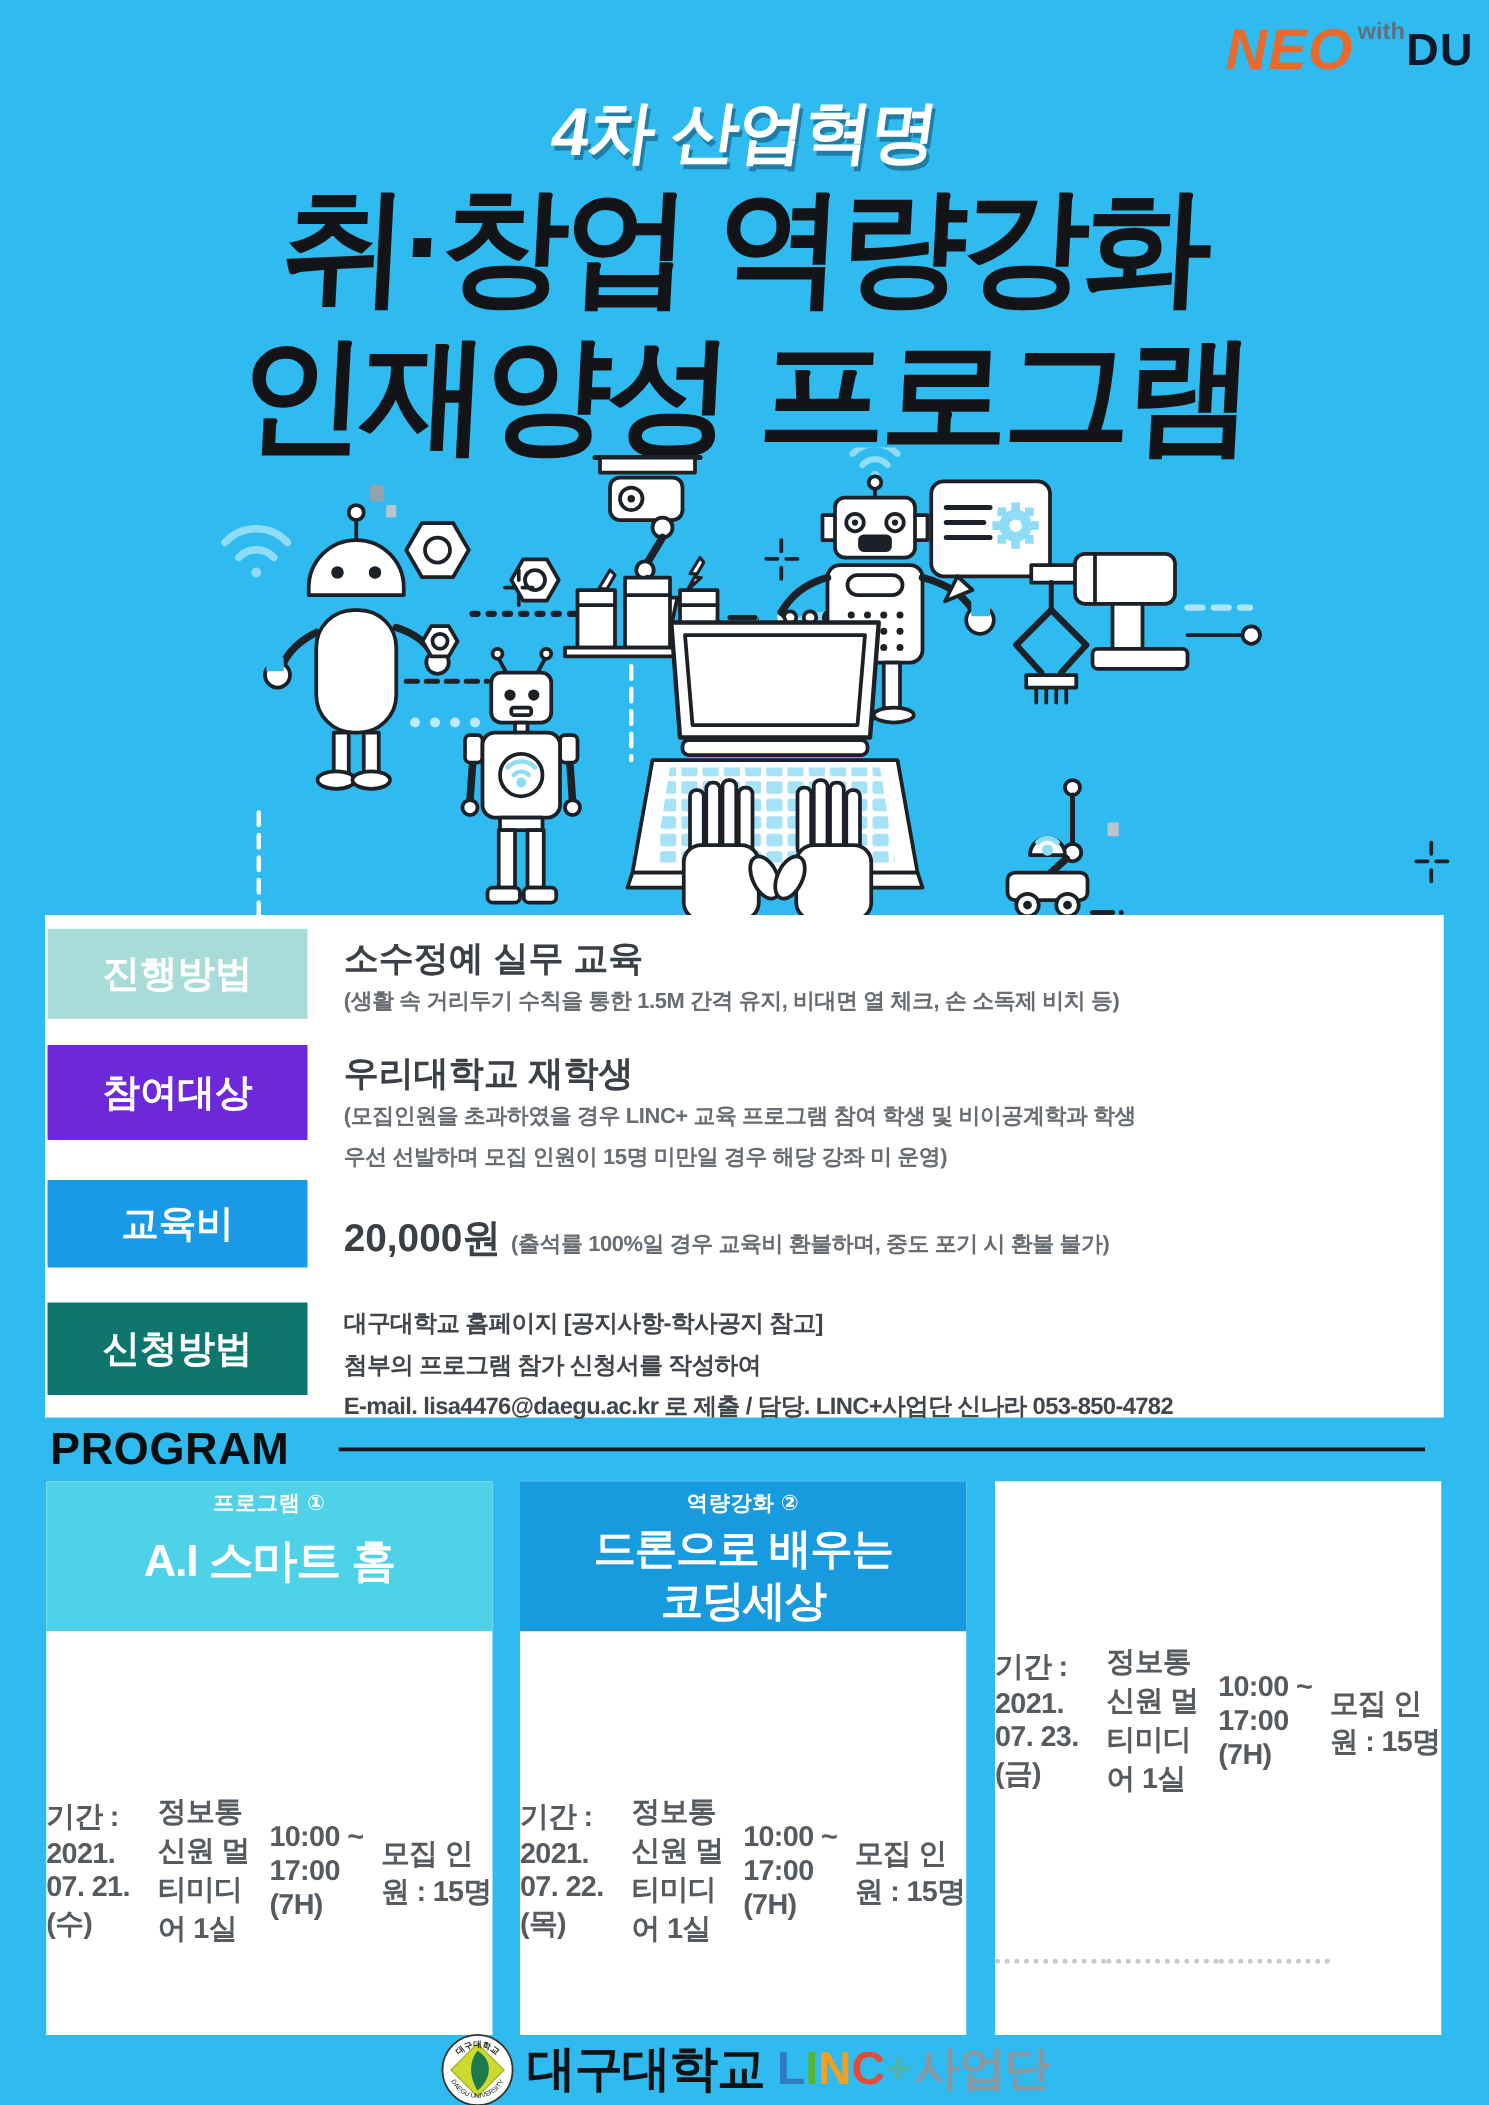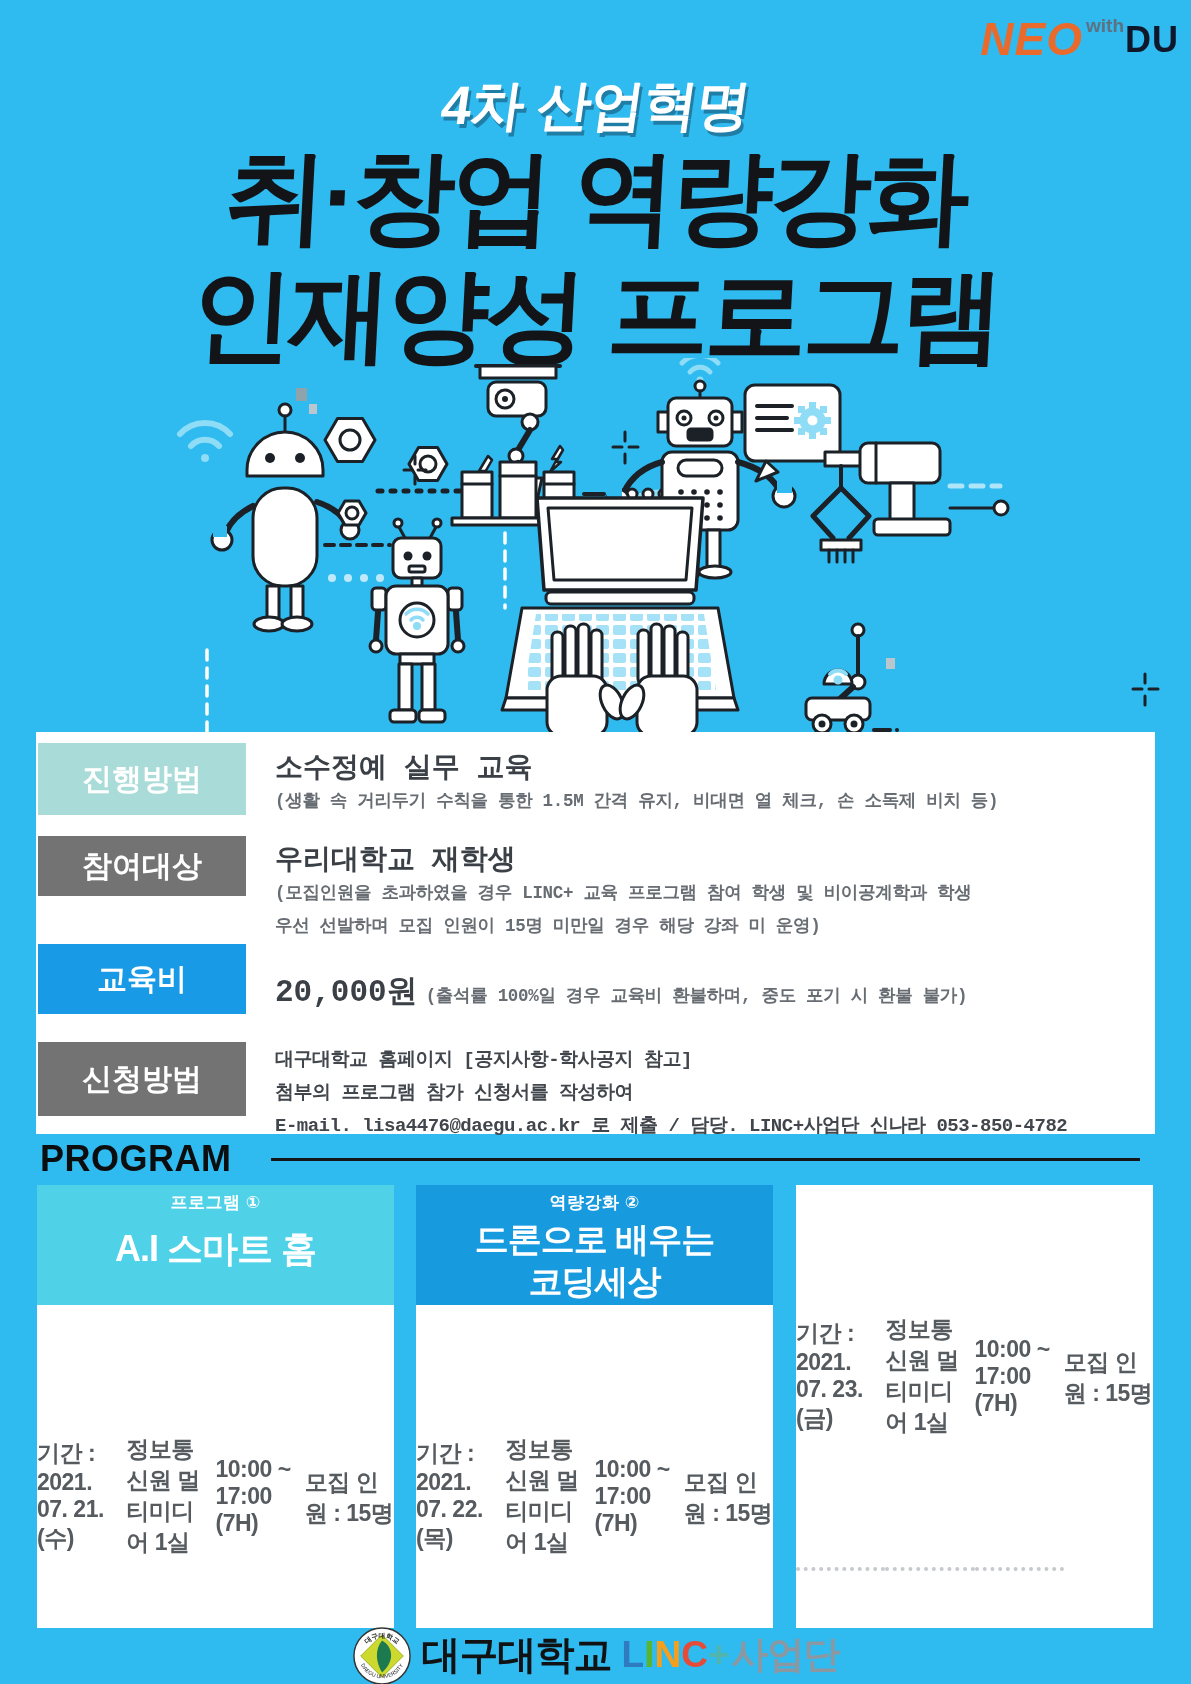--- a/index.html
+++ b/index.html
@@ -21,29 +21,29 @@
   .title1,.title2{
     position:absolute;left:0;width:100%;text-align:center;
     font-size:102px;font-weight:900;color:#121417;letter-spacing:-4px;
     transform:skewX(-3deg);line-height:1;
   }
   .title1{top:146px;}
   .title2{top:264px;}
   
   .illu{position:absolute;top:358px;left:0;}
   
-  .panel{position:absolute;left:36px;top:732px;width:1119px;height:402px;background:#ffffff;font-family:Liberation Mono, monospace;}
+  .panel{position:absolute;left:36px;top:732px;width:1119px;height:402px;background:#ffffff;}
   .row-label{
     position:absolute;left:2px;width:208px;display:flex;align-items:center;justify-content:center;
     color:#ffffff;font-size:30px;font-weight:800;letter-spacing:0px;
   }
   .lbl1{top:11px;height:72px;background:#a9dcd8;}
-  .lbl2{top:104px;height:60px;background:#737373;}
+  .lbl2{top:104px;height:76px;background:#6d28d9;}
   .lbl3{top:212px;height:70px;background:#199ae6;}
-  .lbl4{top:310px;height:74px;background:#737373;}
+  .lbl4{top:310px;height:74px;background:#0f766e;}
   .info-title{position:absolute;left:239px;font-size:28px;font-weight:800;color:#3a4045;}
   .info-sub{position:absolute;left:239px;font-size:17.5px;font-weight:600;color:#676d73;letter-spacing:-0.3px;}
   .t1{top:16px;} .s1{top:56px;}
   .t2{top:108px;} .s2a{top:148px;} .s2b{top:181px;}
   .price-line{position:absolute;left:239px;top:238px;display:flex;align-items:baseline;gap:8px;}
   .price{font-size:31px;font-weight:800;color:#3a4045;}
   .price-note{font-size:17.5px;font-weight:600;color:#676d73;letter-spacing:-0.3px;}
   .apply{position:absolute;left:239px;font-size:19px;font-weight:700;color:#41464c;letter-spacing:-0.5px;}
   .a1{top:314px;} .a2{top:347px;} .a3{top:380px;}
   

